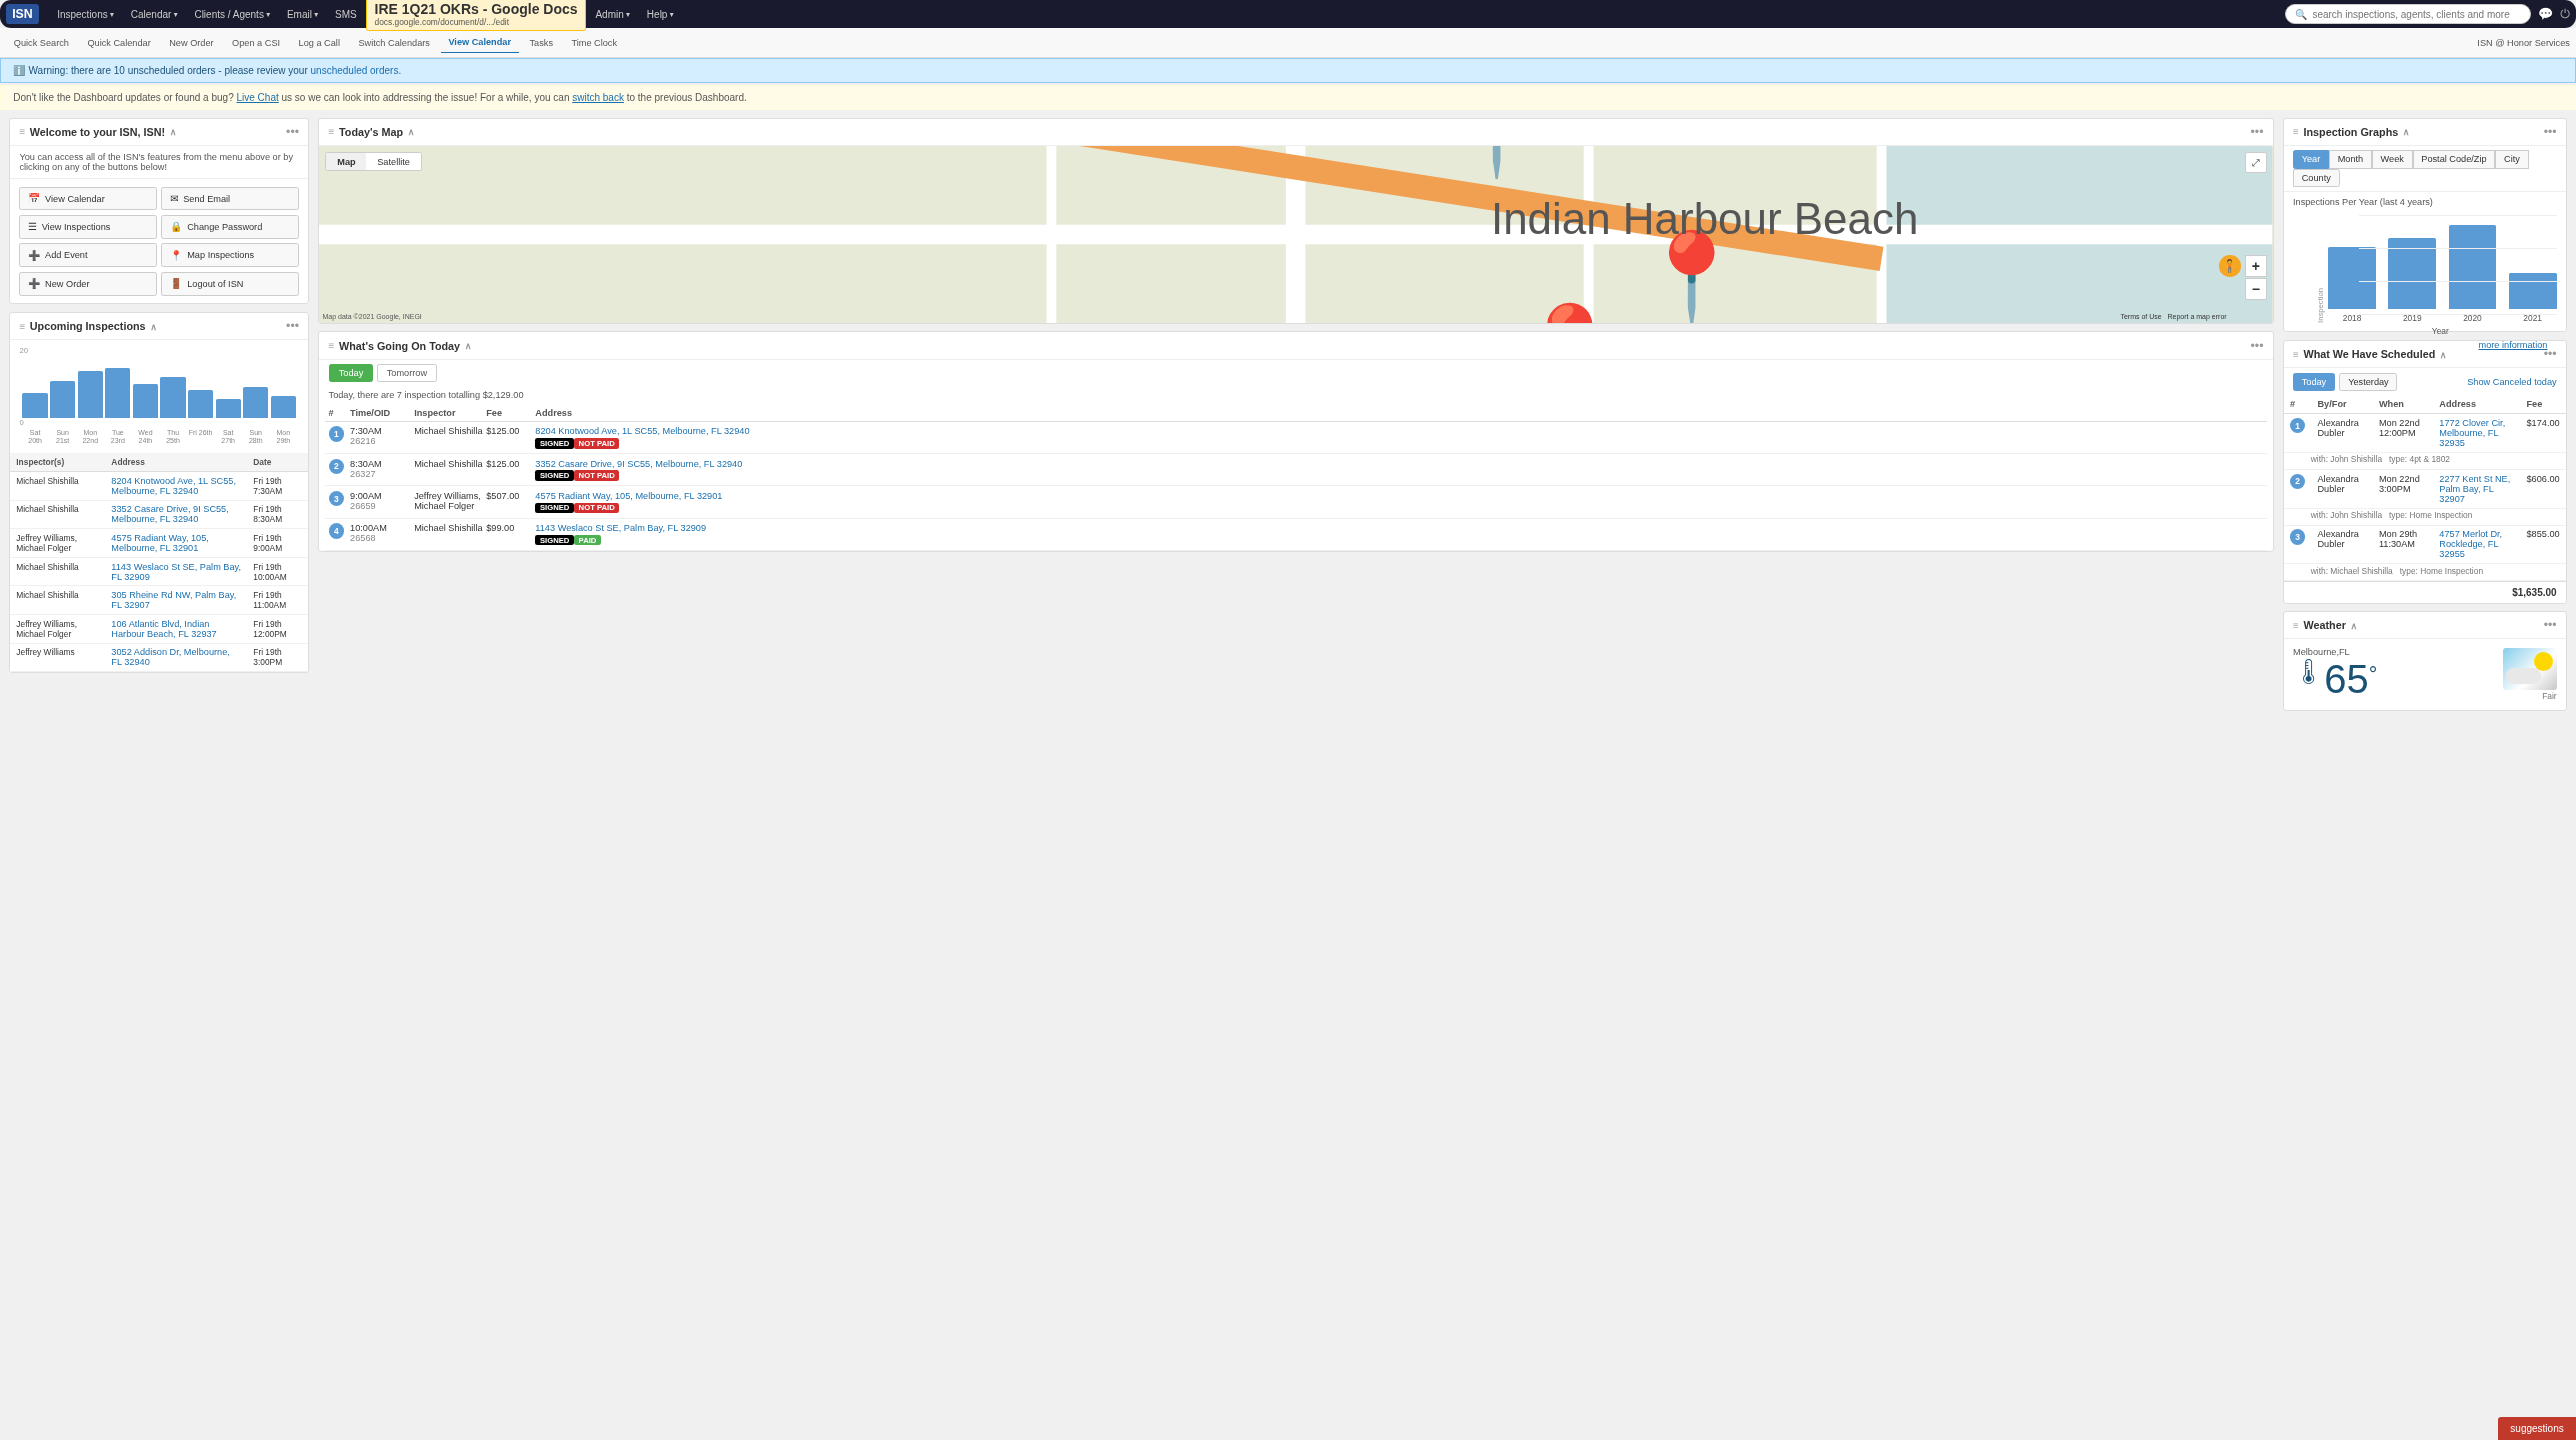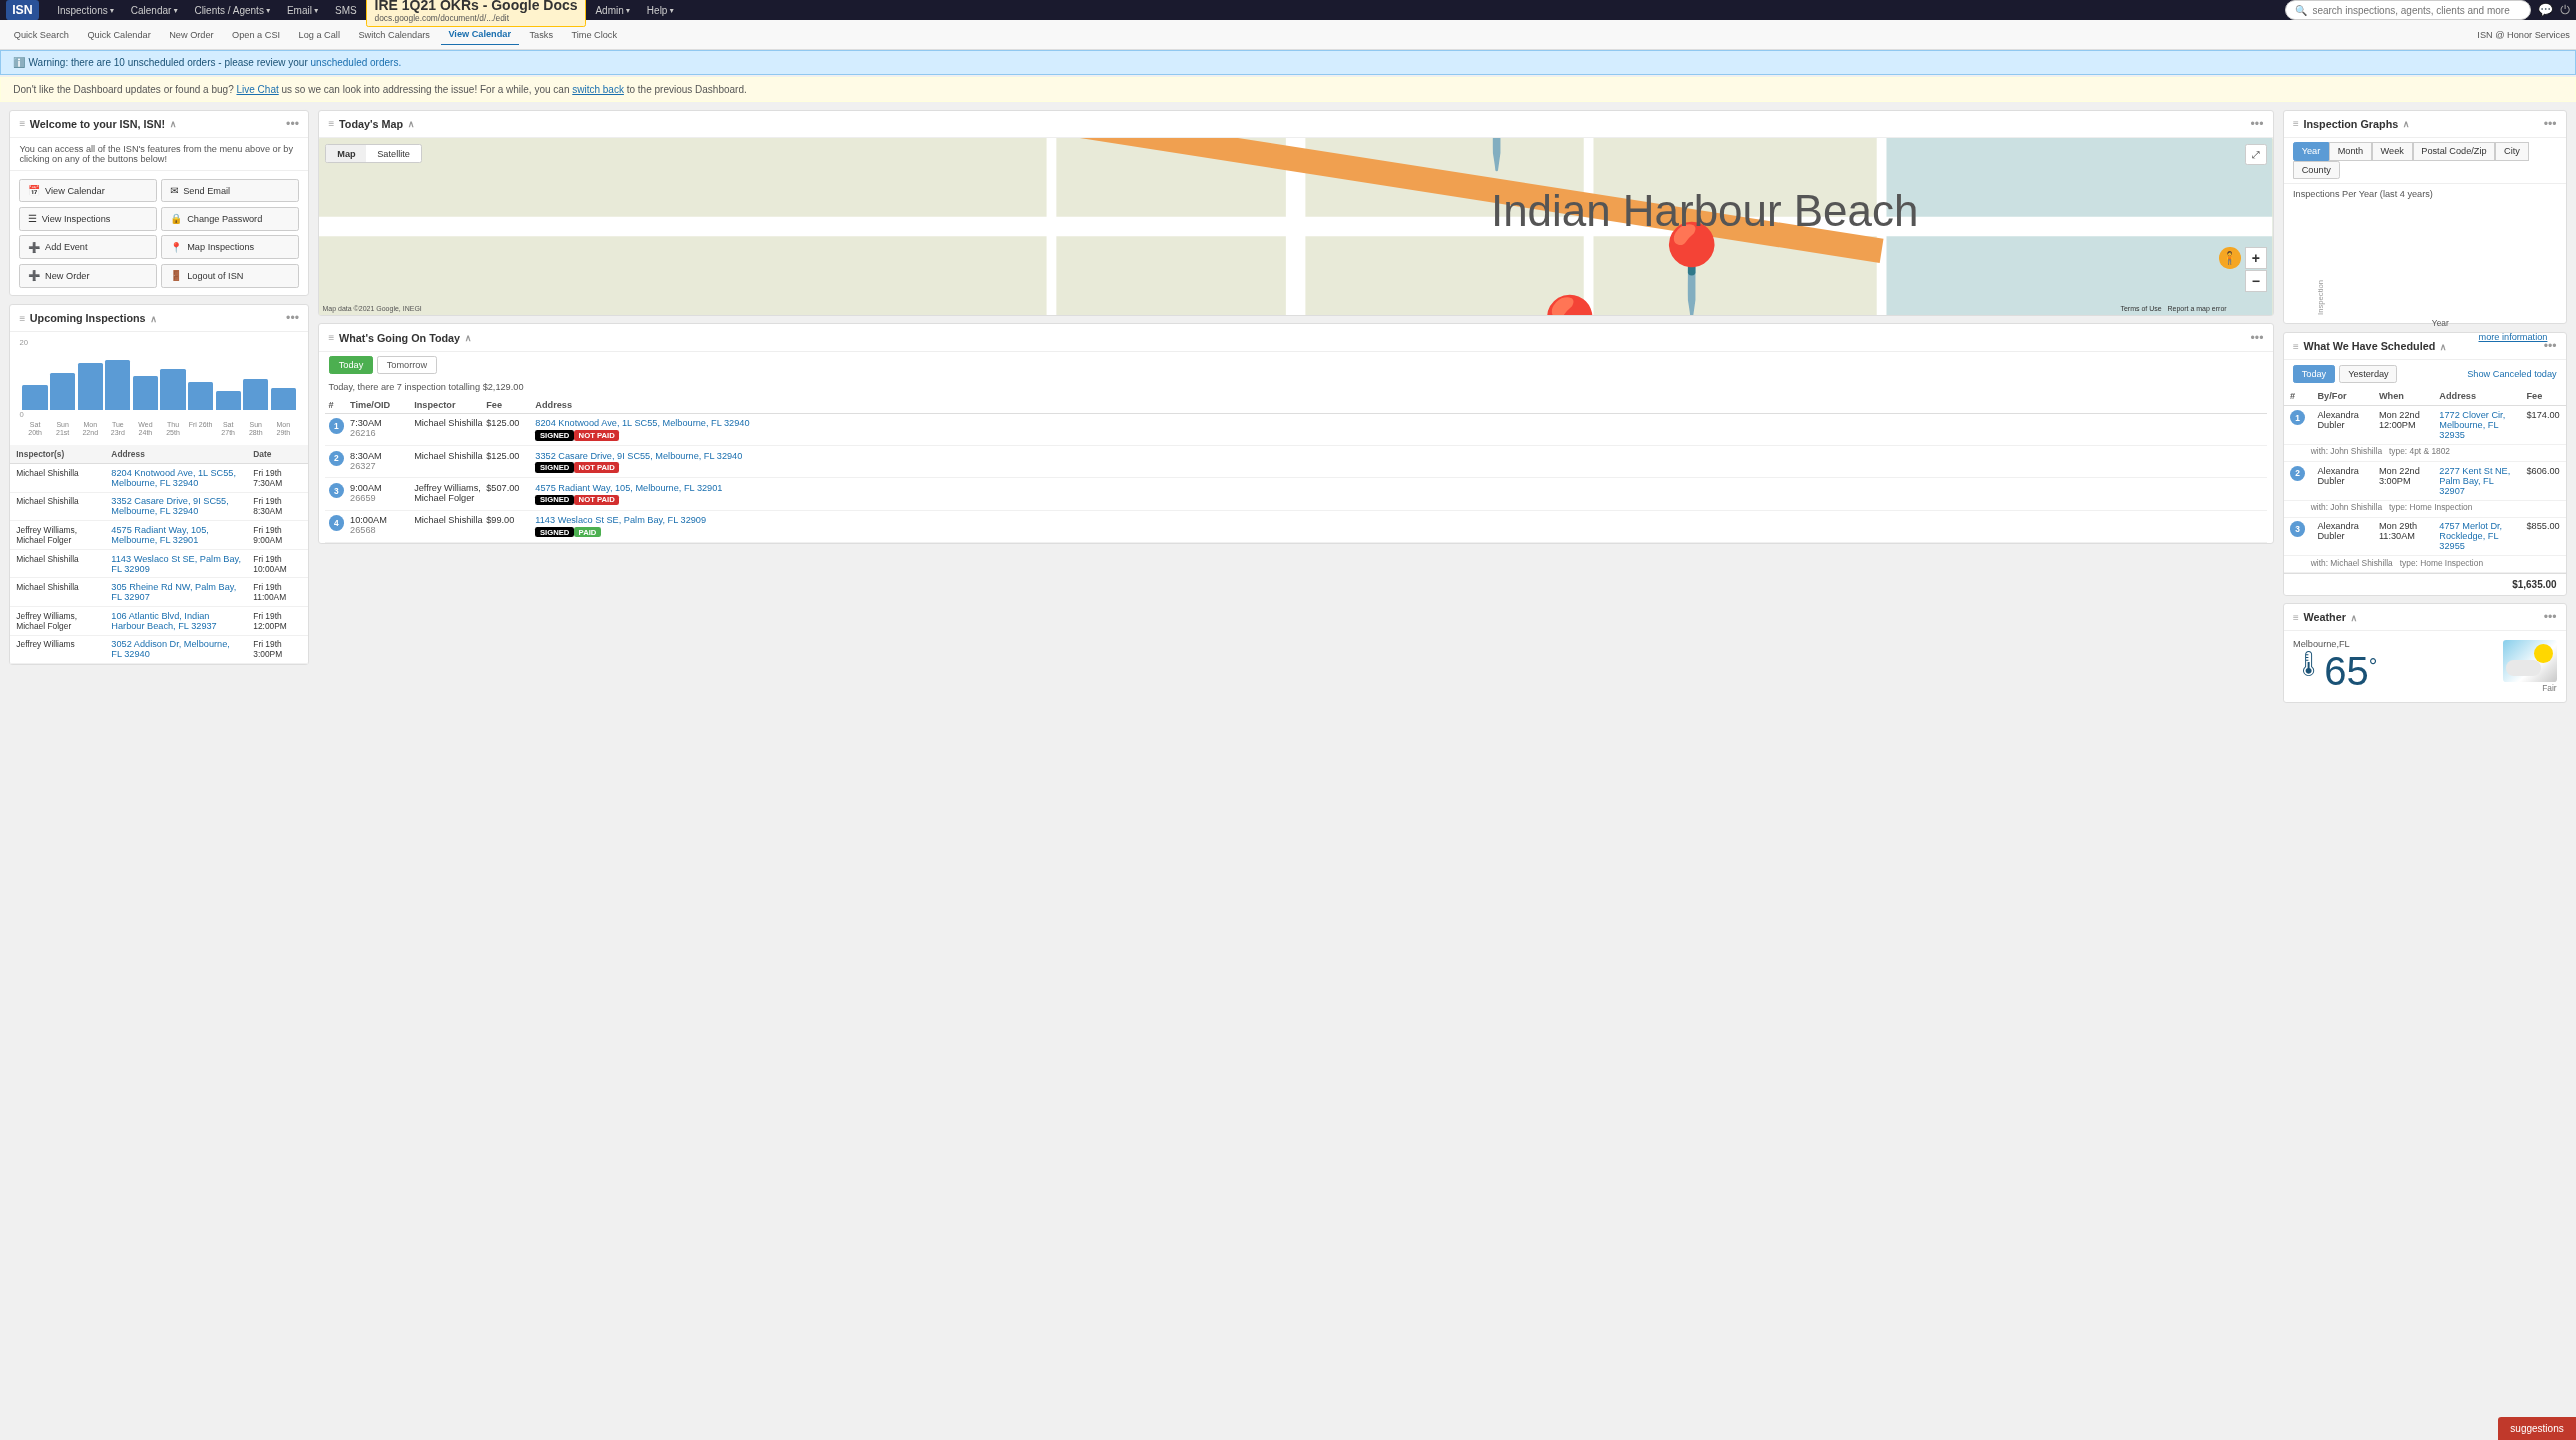--- a/index.html
+++ b/index.html
@@ -1,19 +1,19 @@
 <!DOCTYPE html>
 <html style="font-size:12.3px"><head>
   <meta charset="utf-8">
   <style>
     * { box-sizing: border-box; margin: 0; padding: 0; }
     body { font-family: Arial, sans-serif; font-size: 10px; background: #f0f0f0; color: #333; overflow-x: hidden; }
 
     
-    .top-nav { background: #1a1a2e; display: flex; align-items: center; height: 20px; padding: 0 6.1px; gap: 1.5px; }
+    .top-nav { background: #1a1a2e; display: flex; align-items: center; height: 28px; padding: 0 6.1px; gap: 1.5px; border-radius: 11px; }
     .top-nav .logo { color: white; font-weight: bold; font-size: 12.3px; margin-right: 9.2px; background: #2a5298; padding: 3.1px 6.1px; border-radius: 3.1px; }
     .nav-item { color: #ccc; padding: 3.1px 7.7px; cursor: pointer; font-size: 10px; display: flex; align-items: center; gap: 2.3px; white-space: nowrap; }
     .nav-item .arrow { font-size: 7.7px; }
     .nav-google-doc { background: #fff3cd; border: 0.8px solid #ffc107; border-radius: 2.3px; padding: 3.1px 7.7px; color: #333; font-size: 9.2px; cursor: pointer; }
     .nav-google-doc .doc-title { font-weight: bold; font-size: 14px; }
     .nav-google-doc .doc-url { font-size: 8.4px; color: #555; }
     .nav-search { margin-left: auto; background: white; border: 0.8px solid #ccc; border-radius: 15.4px; padding: 3.1px 9.2px; display: flex; align-items: center; gap: 4.6px; width: 246px; }
     .nav-search input { border: none; outline: none; width: 100%; font-size: 10px; color: #666; }
     .nav-icons { display: flex; align-items: center; gap: 6.1px; margin-left: 6.1px; }
     .nav-icon-btn { color: #aaa; cursor: pointer; font-size: 12.3px; }
@@ -495,20 +495,44 @@
         <div class="graph-tab">Month</div>
         <div class="graph-tab">Week</div>
         <div class="graph-tab">Postal Code/Zip</div>
         <div class="graph-tab">City</div>
         <div class="graph-tab">County</div>
       </div>
       <div class="graph-title">Inspections Per Year (last 4 years)</div>
       <div class="bar-chart chart-relative">
         <div style="display:flex; align-items:stretch; height:108px; padding-left:23px; position:relative;">
           <div class="rotated" style="margin-right:3.1px;">Inspection</div>
+          <div style="flex:1; position:relative; display:flex; align-items:flex-end; gap:12.3px;" id="graph-bars">
+            <div class="grid-lines">
+              <div class="grid-line"></div>
+              <div class="grid-line"></div>
+              <div class="grid-line"></div>
+              <div class="grid-line"></div>
+            </div>
+          <div class="bar-wrap" style="flex: 1 1 0%;">
+                <div class="bar" style="height: 62px; width: 100%;"></div>
+                <div class="bar-label">2018</div>
+              </div>
+              <div class="bar-wrap" style="flex: 1 1 0%;">
+                <div class="bar" style="height: 71px; width: 100%;"></div>
+                <div class="bar-label">2019</div>
+              </div>
+              <div class="bar-wrap" style="flex: 1 1 0%;">
+                <div class="bar" style="height: 84px; width: 100%;"></div>
+                <div class="bar-label">2020</div>
+              </div>
+              <div class="bar-wrap" style="flex: 1 1 0%;">
+                <div class="bar" style="height: 36px; width: 100%;"></div>
+                <div class="bar-label">2021</div>
+              </div>
+            </div>
         </div>
         <div class="x-axis-label">Year</div>
         <div class="more-info">
           <a href="#">more information</a>
         </div>
       </div>
     </div>
 
     <div class="panel">
       <div class="panel-header">

